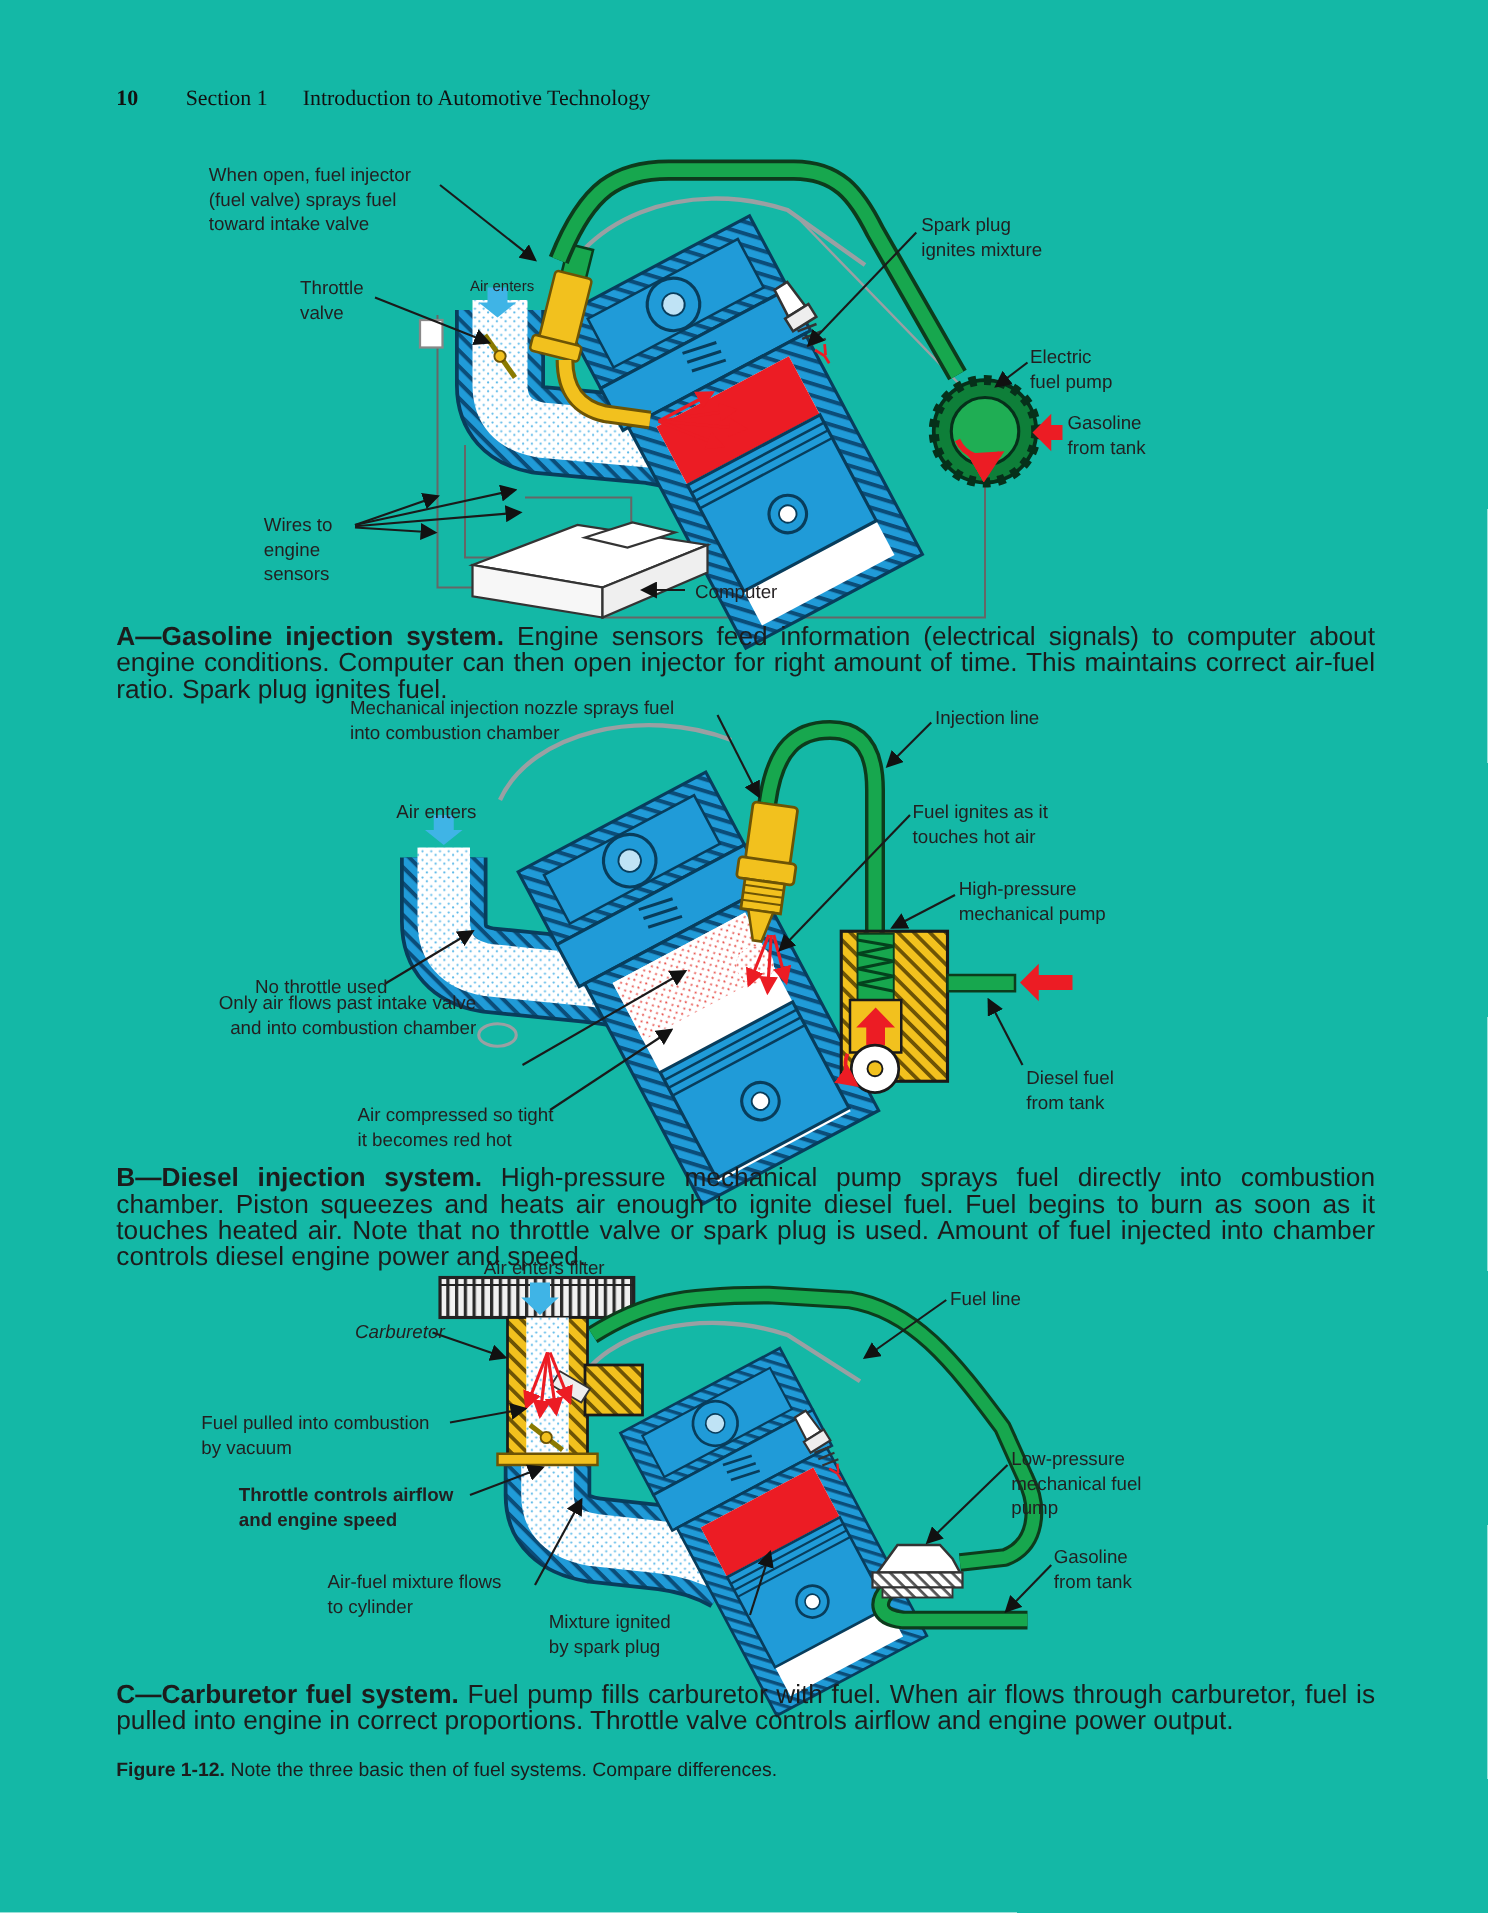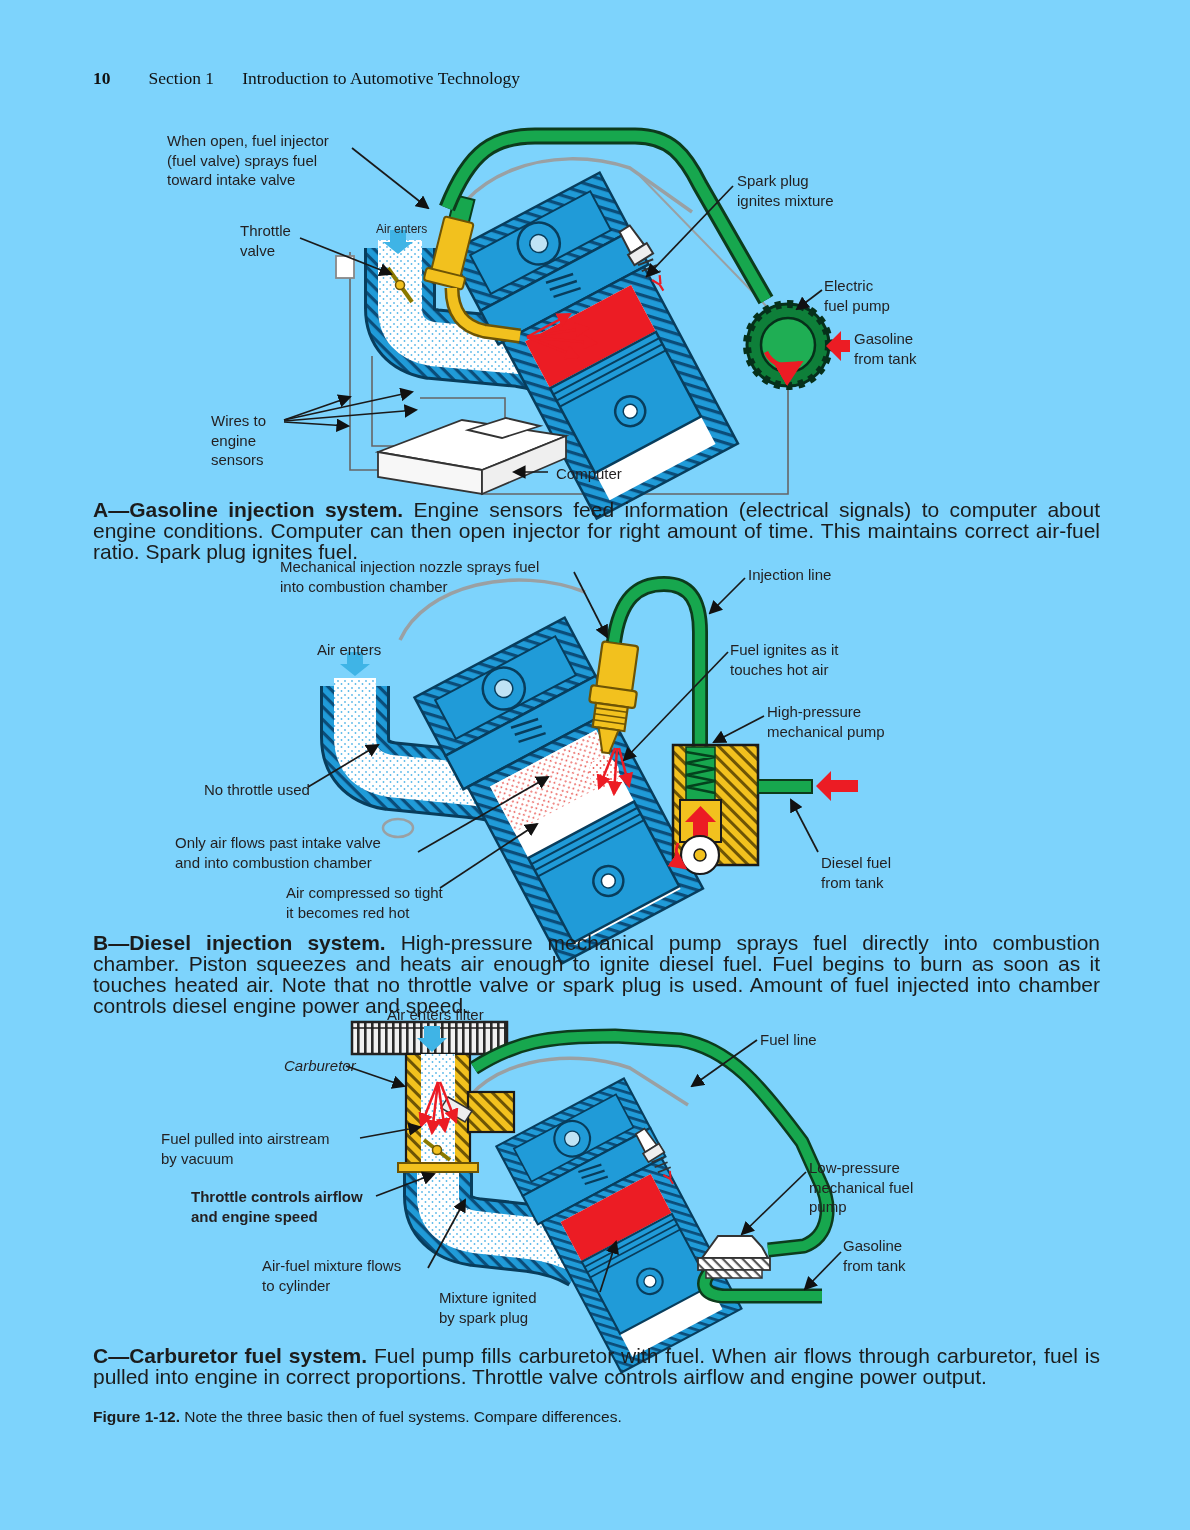--- a/index.html
+++ b/index.html
@@ -1,16 +1,16 @@
 <!DOCTYPE html>
 <html><head>
 <meta charset="utf-8">
 <style>
   html,body{margin:0;padding:0;background:#fff;}
-  .page{position:relative;width:1190px;height:1530px;background:#7dd3fc;overflow:hidden;
+  .page{position:relative;width:1190px;height:1530px;background:#14b8a6;overflow:hidden;
         font-family:"Liberation Sans",sans-serif;color:#231f20;}
   .header{position:absolute;left:93px;top:68px;font-family:"Liberation Serif",serif;
           font-size:17.5px;color:#111;}
   .header .pgnum{font-weight:bold;margin-right:38px;}
   .header .sec{margin-right:28px;}
   .art{position:absolute;left:0;top:0;width:1190px;height:1530px;}
   .lbl{position:absolute;font-size:15px;line-height:19.5px;white-space:pre-line;color:#231f20;}
   .lbl.small{font-size:12px;line-height:14px;}
   .cap{position:absolute;left:93px;width:1007px;font-size:21px;line-height:21px;
        text-align:justify;color:#1c1c1c;}
@@ -312,31 +312,31 @@
 
   <div class="lbl" style="left:280px;top:557px;">Mechanical injection nozzle sprays fuel
 into combustion chamber</div>
   <div class="lbl" style="left:748px;top:565px;">Injection line</div>
   <div class="lbl" style="left:317px;top:640px;">Air enters</div>
   <div class="lbl" style="left:730px;top:640px;">Fuel ignites as it
 touches hot air</div>
   <div class="lbl" style="left:767px;top:702px;">High-pressure
 mechanical pump</div>
   <div class="lbl" style="left:204px;top:780px;">No throttle used</div>
-  <div class="lbl" style="left:175px;top:833px;">Only air flows past intake valve
+  <div class="lbl" style="left:175px;top:793px;text-align:right;">Only air flows past intake valve
 and into combustion chamber</div>
   <div class="lbl" style="left:286px;top:883px;">Air compressed so tight
 it becomes red hot</div>
   <div class="lbl" style="left:821px;top:853px;">Diesel fuel
 from tank</div>
 
   <div class="lbl" style="left:387px;top:1005px;">Air enters filter</div>
   <div class="lbl" style="left:284px;top:1056px;font-style:italic;">Carburetor</div>
   <div class="lbl" style="left:760px;top:1030px;">Fuel line</div>
-  <div class="lbl" style="left:161px;top:1129px;">Fuel pulled into airstream
+  <div class="lbl" style="left:161px;top:1129px;">Fuel pulled into combustion
 by vacuum</div>
   <div class="lbl" style="left:191px;top:1187px;font-weight:bold;">Throttle controls airflow
 and engine speed</div>
   <div class="lbl" style="left:262px;top:1256px;">Air-fuel mixture flows
 to cylinder</div>
   <div class="lbl" style="left:439px;top:1288px;">Mixture ignited
 by spark plug</div>
   <div class="lbl" style="left:809px;top:1158px;">Low-pressure
 mechanical fuel
 pump</div>

